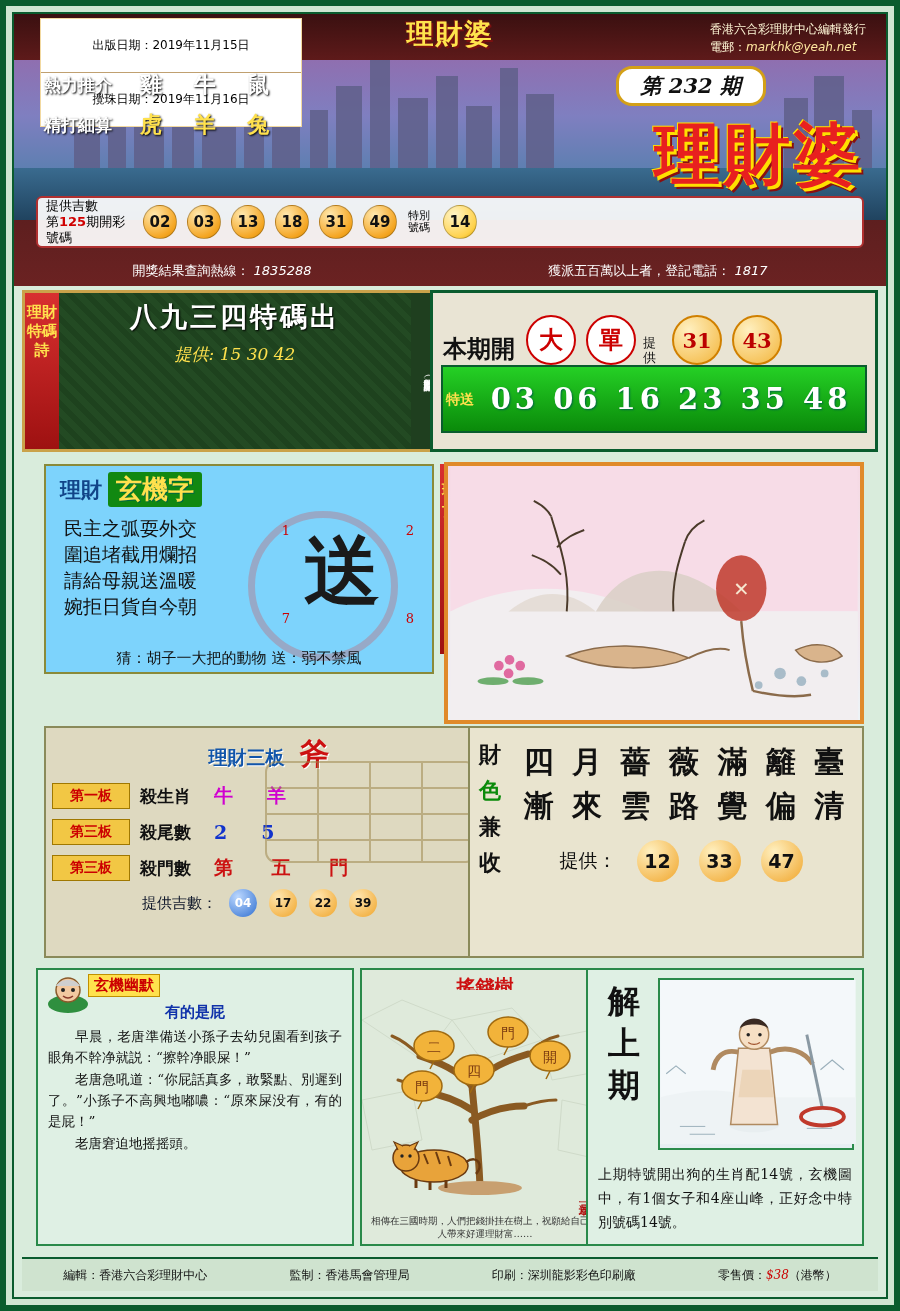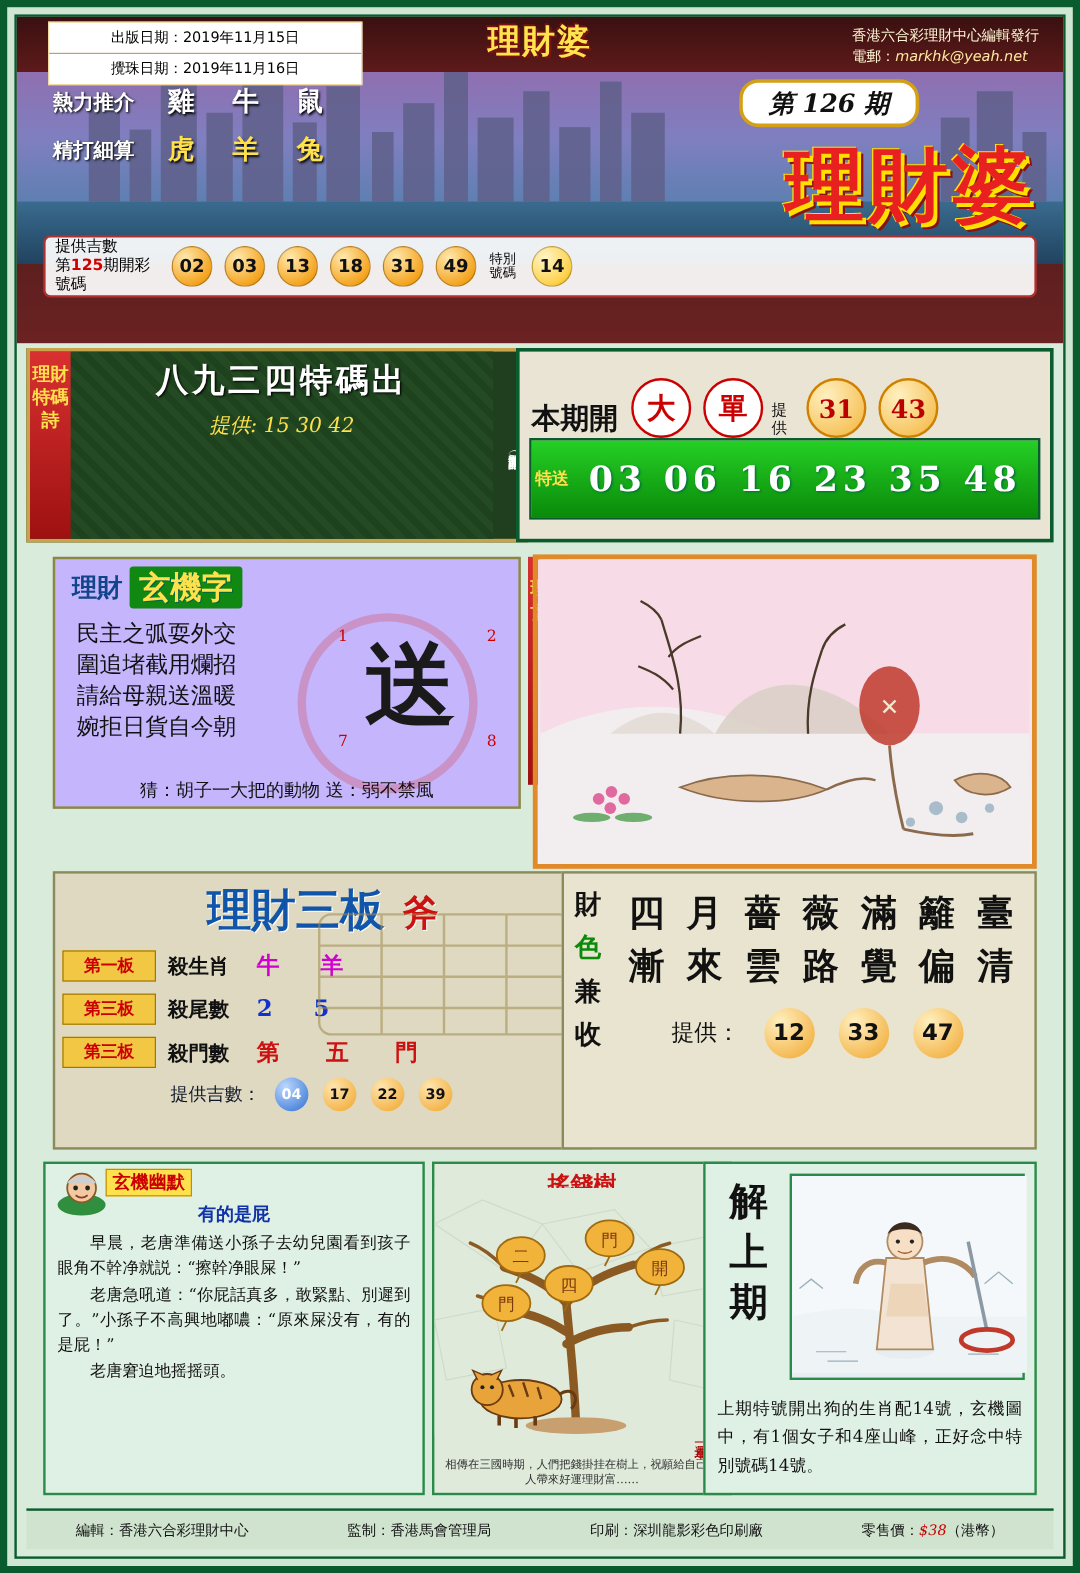--- a/index.html
+++ b/index.html
@@ -40,21 +40,21 @@
   .bldg { position:absolute; bottom:52px; background:#5f5f8a; opacity:.85;}
   .hdr-top {
     position: absolute; top: 0; left: 0; right: 0; height: 46px;
     background: linear-gradient(180deg,#3a1010,#5e1a1a);
   }
   .datebox {
     position: absolute; top: 4px; left: 26px; width: 262px;
     border: 1px solid #f2d9a0; background: #fff;
     font-size: 12px; color: #000;
   }
-  .datebox div { padding: 4px 6px; text-align: center; }
+  .datebox div { padding: 18px 6px; text-align: center; }
   .datebox div:first-child { border-bottom: 1px solid #c0a070; }
   .hdr-title {
     position: absolute; top: 2px; left: 50%; transform: translateX(-50%);
     font-family: "DejaVu Serif","Liberation Serif",serif;
     font-size: 27px; font-weight: bold; color: #ffe44d;
     text-shadow: 2px 2px 0 #7a1010, -1px -1px 0 #7a1010;
     letter-spacing: 2px;
   }
   .hdr-contact {
     position: absolute; top: 6px; right: 20px;
@@ -174,21 +174,21 @@
     flex:1; text-align:center; color:#fff; font-weight:bold;
     font-size: 29px; letter-spacing: 4px;
     font-family:"DejaVu Serif","Liberation Serif",serif;
     text-shadow: 1px 1px 2px #064;
   }
 
   
   .row2 { position:absolute; top: 450px; left: 8px; right: 8px; height: 244px; }
   .xuanji {
     position:absolute; left:22px; top:0; width: 390px; height: 210px;
-    background: #c4b5fd; border: 2px solid #8a8a3a; position:absolute;
+    background: #7dd3fc; border: 2px solid #8a8a3a; position:absolute;
     overflow:hidden;
   }
   .xj-head { display:flex; align-items:center; padding: 6px 10px 0 14px; }
   .xj-head .a { font-family:"DejaVu Serif","Liberation Serif",serif; font-size:21px; font-weight:bold; color:#114488;}
   .xj-head .b {
     font-family:"DejaVu Serif","Liberation Serif",serif; font-size:26px; font-weight:bold;
     color:#ffe14d; background:#118811; padding:0 8px; margin-left:6px;
     text-shadow: 1px 1px 0 #064; border-radius:3px;
   }
   .xj-body { position:relative; height: 150px; }
@@ -227,21 +227,21 @@
   
   .row3 { position:absolute; top: 712px; left: 8px; right: 8px; height: 236px; }
   .sanban {
     position:absolute; left: 22px; top: 0; width: 450px; height: 232px;
     background: #ded9c0; border: 2px solid #8a8a5a; overflow:hidden;
   }
   .sb-title {
     text-align:center; padding-top:6px;
     font-family:"DejaVu Serif","Liberation Serif",serif;
   }
-  .sb-title .t1 { font-size: 37px; font-weight:bold; color:#1155aa; text-shadow:1px 1px 0 #fff;}
+  .sb-title .t1 { font-size: 19px; font-weight:bold; color:#1155aa; text-shadow:1px 1px 0 #fff;}
   .sb-title .t2 { font-size: 30px; font-weight:bold; color:#cc1111; text-shadow:1px 1px 0 #fff; margin-left:10px;}
   .sb-rows { margin-top: 6px; }
   .sb-row { display:flex; align-items:center; height: 30px; margin-bottom:6px; }
   .sb-tag {
     width: 78px; margin-left:6px; background:#f2c744; border:1px solid #a07800;
     color:#c00; font-weight:bold; font-size:14px; text-align:center; padding:3px 0;
     font-family:"DejaVu Serif","Liberation Serif",serif;
   }
   .sb-k { width: 74px; font-size:17px; font-weight:bold; color:#111; margin-left:10px;
     font-family:"DejaVu Serif","Liberation Serif",serif;}
@@ -397,40 +397,50 @@
         <div class="tips-row">
           <span class="tips-label">熱力推介</span>
           <span class="tips-vals b">雞 牛 鼠</span>
         </div>
         <div class="tips-row">
           <span class="tips-label">精打細算</span>
           <span class="tips-vals">虎 羊 兔</span>
         </div>
       </div>
 
-      <div class="issue">第 126 期</div>
+      <div class="issue">第 232 期</div>
       <div class="bigtitle">理財婆</div>
 
       <div class="resultbar">
         <div class="rb-label">
           <div>提供吉數</div>
           <div>
             <span>第</span><span class="red">125</span><span>期開彩號碼</span>
           </div>
         </div>
         <div class="ball o">02</div>
         <div class="ball o">03</div>
         <div class="ball o">13</div>
         <div class="ball o">18</div>
         <div class="ball o">31</div>
         <div class="ball o">49</div>
         <div class="spec-label">特別號碼</div>
         <div class="ball sp">14</div>
       </div>
 
+      <div class="hotline">
+        <div>
+          <span>開獎結果查詢熱線：</span>
+          <span class="num">1835288</span>
+        </div>
+        <div>
+          <span>獲派五百萬以上者，登記電話：</span>
+          <span class="num">1817</span>
+        </div>
+      </div>
     </div>
 
     <div class="row1">
       <div class="poembox">
         <div class="poem-side">理財特碼詩</div>
         <div class="poem-main">
           <div class="poem-line">八九三四特碼出</div>
           <div class="poem-sub">提供: 15 30 42</div>
         </div>
         <div class="poem-note">（請刮開塗層觀閱）</div>

